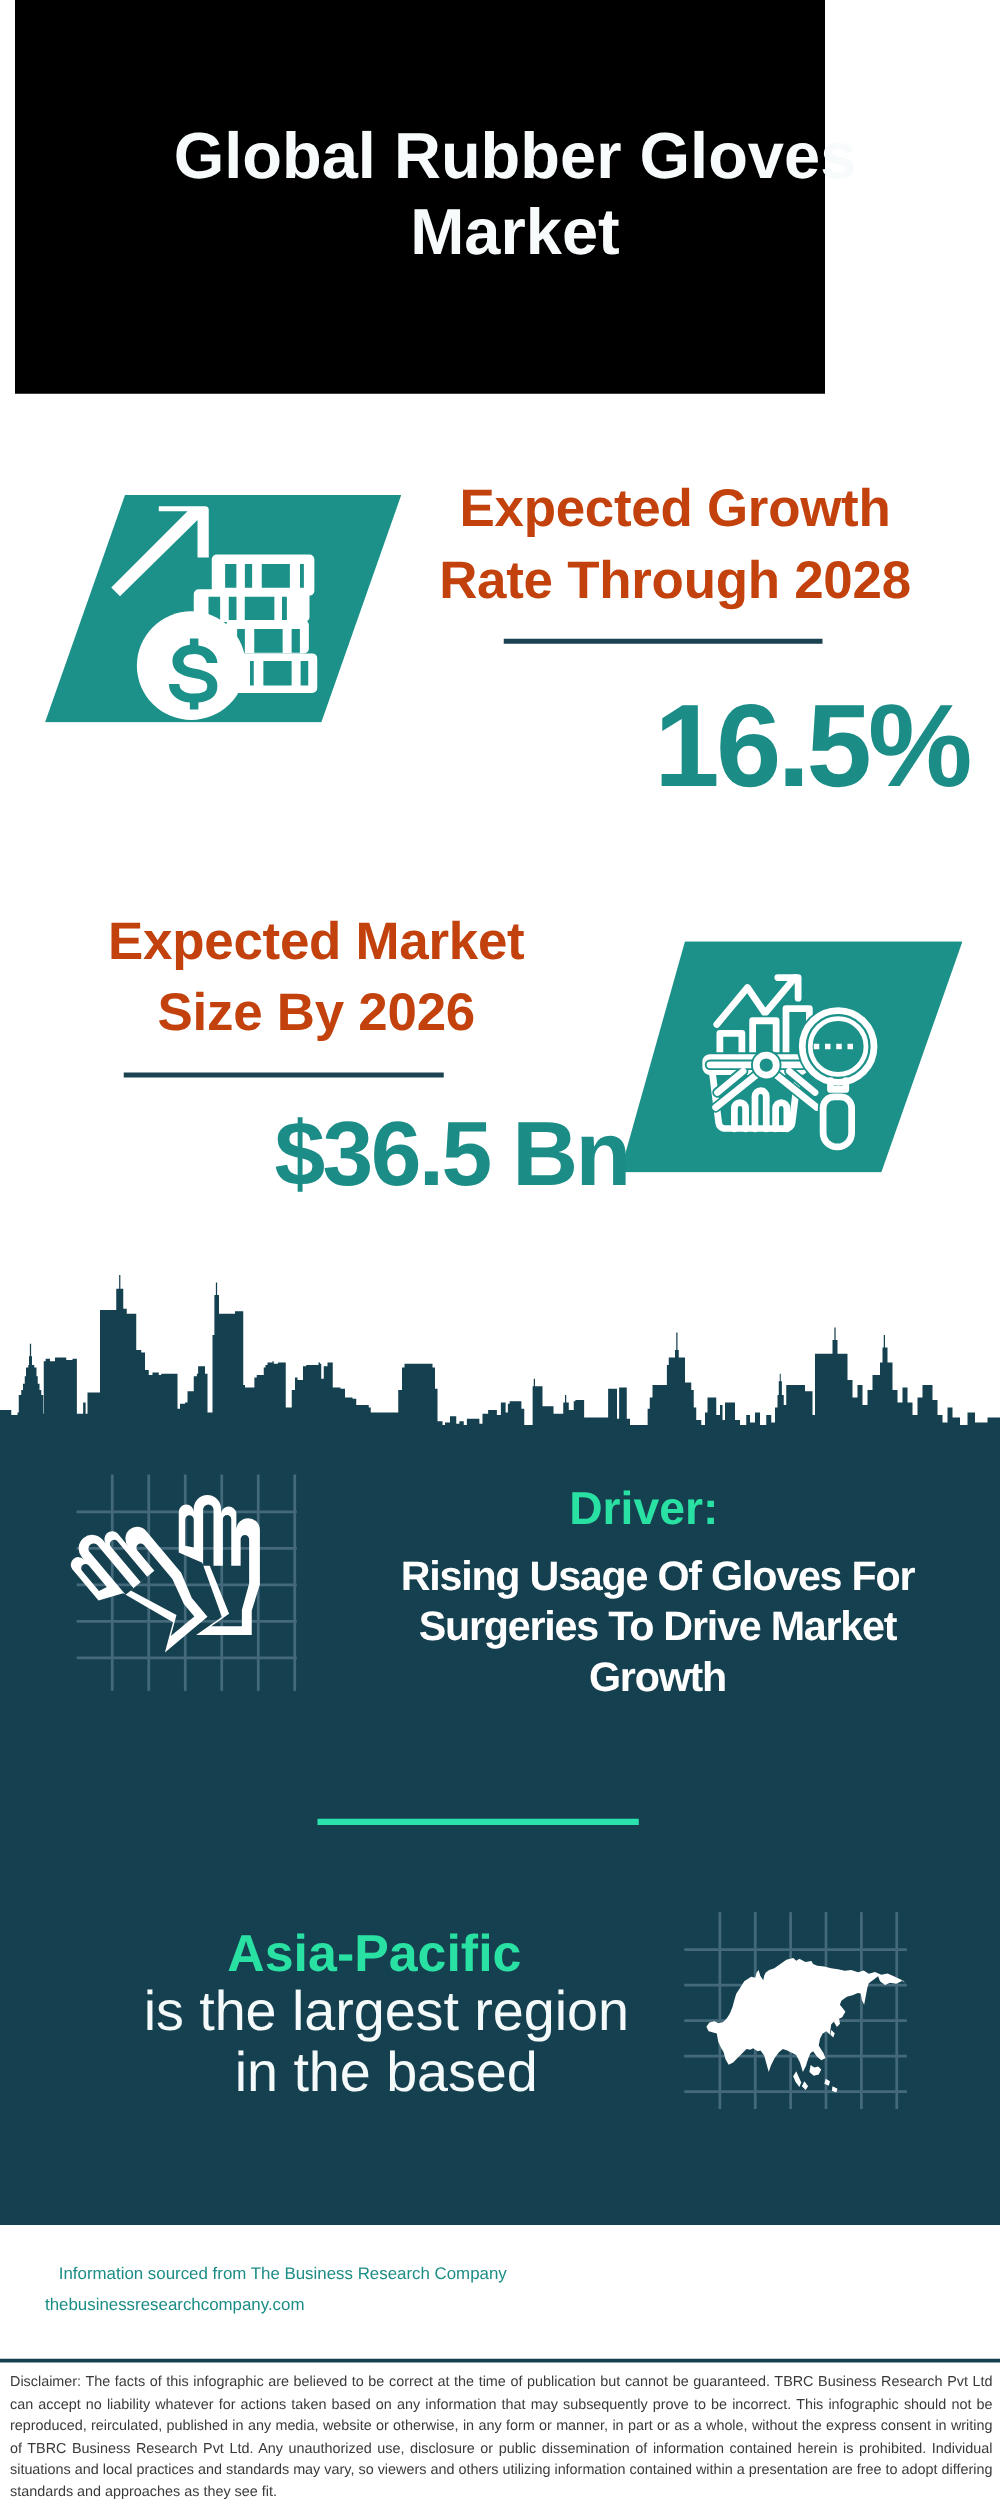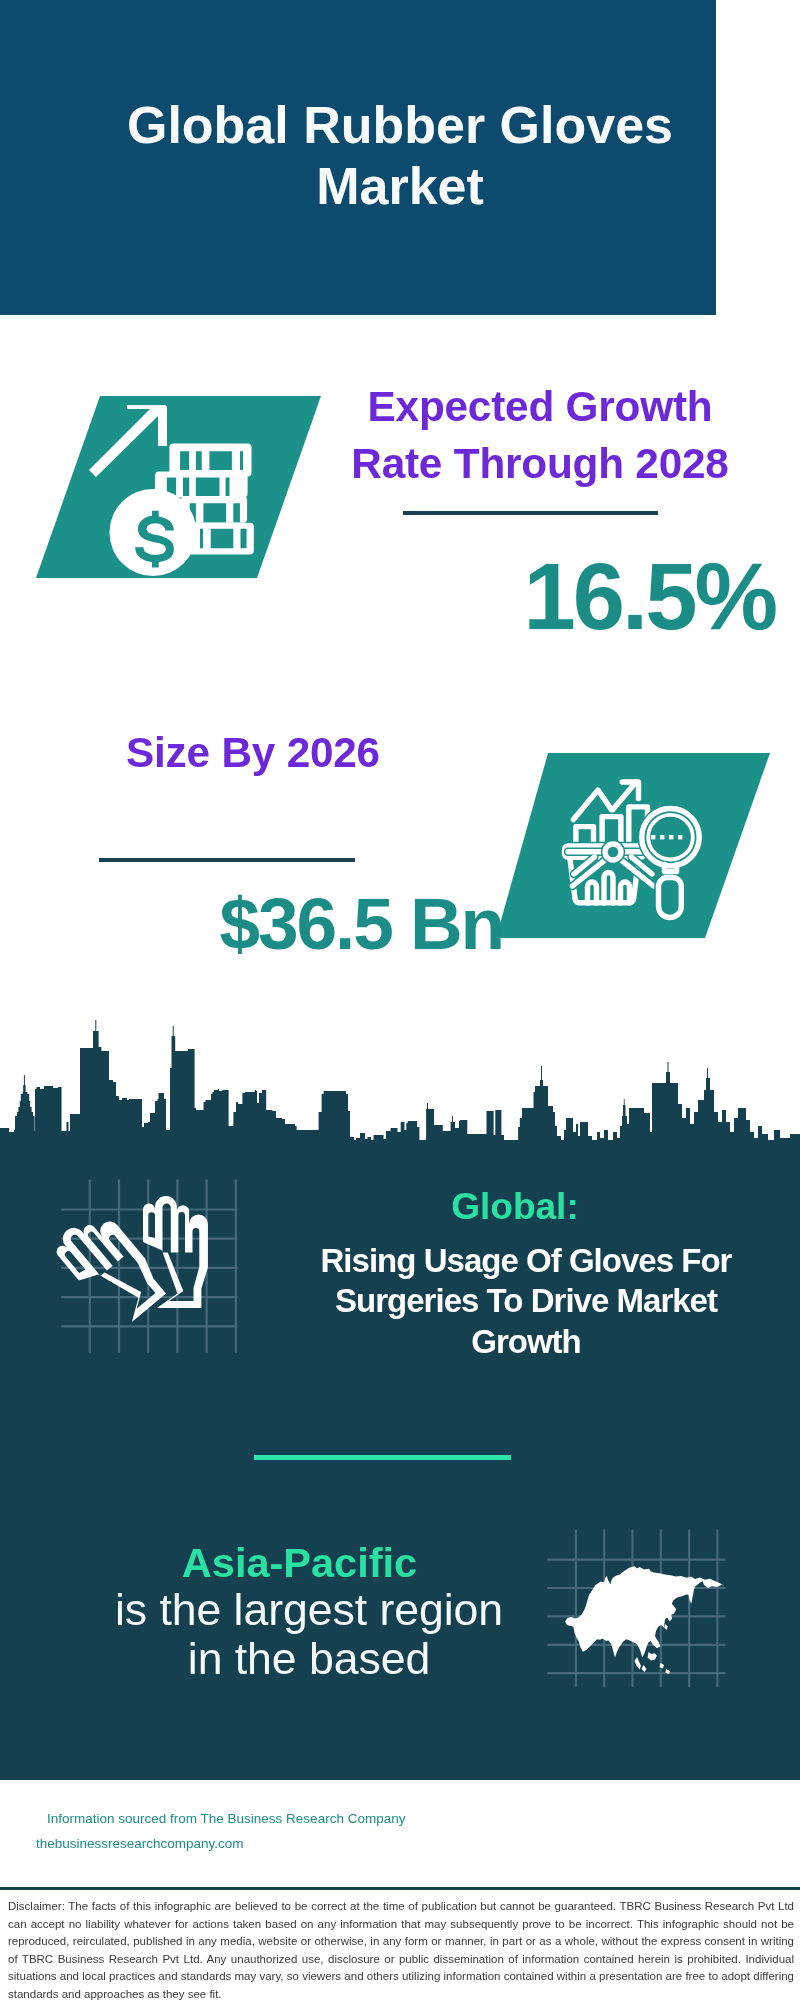--- a/index.html
+++ b/index.html
@@ -8,39 +8,39 @@
     font-family:"Liberation Sans", sans-serif;
     background:#ffffff;
     position:relative;
     overflow:hidden;
     -webkit-font-smoothing:antialiased;
   }
   .page { position:absolute; left:0; top:0; width:800px; height:2000px; }
 
   
   .header {
-    position:absolute; left:0; top:0; width:716px; height:315px;
-    background:#0c4a6e;
+    position:absolute; left:12px; top:0; width:648px; height:315px;
+    background:#000000;
   }
   .header-title {
     position:absolute; left:100px; top:95px; width:600px;
     text-align:center; color:#f7fbfc; font-weight:bold;
     font-size:52px; line-height:61px;
   }
 
   
   .para { position:absolute; background:#1b9189; }
   .icon-svg { position:absolute; overflow:visible; }
   .para1 { left:36px; top:396px; width:285px; height:182px;
            clip-path: polygon(64px 0, 285px 0, 221px 182px, 0 182px); }
   .para2b { left:496px; top:753px; width:274px; height:185px;
            clip-path: polygon(52px 0, 274px 0, 209px 185px, 0 185px); }
 
   .stat-title {
-    position:absolute; color:#6d28d9; font-weight:bold;
+    position:absolute; color:#c2410c; font-weight:bold;
     font-size:42.3px; line-height:57px; text-align:center;
     letter-spacing:-0.2px;
   }
   .rule { position:absolute; background:#1b4250; height:4px; }
   .stat-value {
     position:absolute; color:#1b8d86; font-weight:bold;
     text-align:right;
   }
 
   
@@ -185,20 +185,21 @@
       <use href="#mr-glass-inner" stroke="#ffffff" stroke-width="3.8"></use>
     </g>
     <g fill="#ffffff">
       <rect x="651" y="835" width="4.4" height="4.4"></rect>
       <rect x="660" y="835" width="4.4" height="4.4"></rect>
       <rect x="669" y="835" width="4.4" height="4.4"></rect>
       <rect x="678" y="835" width="4.4" height="4.4"></rect>
     </g>
   </svg>
   <div class="stat-title" style="left:3px;top:724px;width:500px;">
+    <div>Expected Market</div>
     <div>Size By 2026</div>
   </div>
   <div class="rule" style="left:99px;top:858px;width:256px;"></div>
   <div class="stat-value" style="left:3px;top:884px;width:500px;font-size:73px;line-height:80px;letter-spacing:-2.1px;">$36.5 Bn</div>
 
   <div class="darkband"></div>
 
   <svg class="skyline" viewBox="0 1005 800 160">
     <g fill="#15404f">
 <path d="M0,1160 L0,1128 L9,1128 L9,1132 L14,1132 L14,1130 L15,1130 L15,1116 L17,1116 L17,1112 L18.4,1112 L18.4,1107 L19.8,1107 L19.8,1101 L20.8,1101 L20.8,1094 L22.6,1094 L22.6,1092 L23.2,1092 L23.2,1085 L23.9,1085 L23.9,1075 L24.9,1075 L24.9,1085 L25.6,1085 L25.6,1092 L27.4,1092 L27.4,1094 L29.2,1094 L29.2,1101 L30.2,1101 L30.2,1107 L31.6,1107 L31.6,1112 L33,1112 L33,1116 L34.6,1116 L34.6,1131 L35,1131 L35,1089 L36.5,1089 L36.5,1087 L40,1087 L40,1089 L44,1089 L44,1086 L53,1086 L53,1088 L58,1088 L58,1087 L61.5,1087 L61.5,1131 L66.5,1131 L66.5,1122 L68.5,1122 L68.5,1131 L70,1131 L70,1114 L80,1114 L80,1048 L93,1048 L93,1031 L95.3,1031 L95.3,1020 L96.3,1020 L96.3,1031 L98.6,1031 L98.6,1047 L101.4,1047 L101.4,1051 L109,1051 L109,1080 L113,1080 L113,1082 L116,1082 L116,1096 L119,1096 L119,1100 L122,1100 L122,1098 L127,1098 L127,1100 L129,1100 L129,1099 L142,1099 L142,1127 L144,1127 L144,1123 L148,1123 L148,1122 L150,1122 L150,1113 L155,1113 L155,1101 L157.5,1101 L157.5,1099 L158.5,1099 L158.5,1093 L164,1093 L164,1099 L166,1099 L166,1130 L170,1130 L170,1068 L171.5,1068 L171.5,1036 L172.7,1036 L172.7,1026 L173.7,1026 L173.7,1036 L175.2,1036 L175.2,1051 L188,1051 L188,1049 L194.6,1049 L194.6,1108 L196,1108 L196,1110 L203.5,1110 L203.5,1102 L205.4,1102 L205.4,1100 L211,1100 L211,1094 L212.4,1094 L212.4,1092 L214,1092 L214,1090 L218,1090 L218,1089 L219,1089 L219,1091 L222.4,1091 L222.4,1090 L228.6,1090 L228.6,1126 L233.4,1126 L233.4,1112 L236,1112 L236,1102 L238,1102 L238,1104 L242.4,1104 L242.4,1093 L245,1093 L245,1092 L254.8,1092 L254.8,1090 L256,1090 L256,1091 L257,1091 L257,1103 L259,1103 L259,1093 L262,1093 L262,1090 L266.2,1090 L266.2,1110 L272.4,1110 L272.4,1111 L276,1111 L276,1118 L282,1118 L282,1119 L285,1119 L285,1124 L295,1124 L295,1126 L296.6,1126 L296.6,1130 L318.6,1130 L318.6,1112 L321.6,1112 L321.6,1094 L323.6,1094 L323.6,1091 L346,1091 L346,1094 L348,1094 L348,1111 L350,1111 L350,1137 L354,1137 L354,1141 L356,1141 L356,1138 L360,1138 L360,1133 L365,1133 L365,1139 L367.5,1139 L367.5,1137 L371,1137 L371,1140 L373.5,1140 L373.5,1135 L383.5,1135 L383.5,1139 L386,1139 L386,1131 L390.5,1131 L390.5,1128 L397.5,1128 L397.5,1132 L400.7,1132 L400.7,1122 L404.5,1122 L404.5,1130 L406.3,1130 L406.3,1123 L407.7,1123 L407.7,1121 L417.1,1121 L417.1,1127 L419.4,1127 L419.4,1142 L426.1,1142 L426.1,1109 L427,1109 L427,1103 L428,1103 L428,1109 L434,1109 L434,1125 L442.8,1125 L442.8,1131 L450.6,1131 L450.6,1122 L452,1122 L452,1116 L453,1116 L453,1122 L455,1122 L455,1128 L459,1128 L459,1121 L460.3,1121 L460.3,1120 L467.3,1120 L467.3,1134 L486.5,1134 L486.5,1111 L493.6,1111 L493.6,1135 L495.3,1135 L495.3,1110 L501.4,1110 L501.4,1135 L504,1135 L504,1141 L518.1,1141 L518.1,1127 L519.8,1127 L519.8,1118 L522,1118 L522,1108 L533.5,1108 L533.5,1092 L535,1092 L535,1086 L540,1086 L540,1080 L541,1080 L541,1066 L542,1066 L542,1080 L543,1080 L543,1086 L548,1086 L548,1106 L553,1106 L553,1112 L555,1112 L555,1126 L557,1126 L557,1136 L561,1136 L561,1141 L564,1141 L564,1130 L566,1130 L566,1118 L573,1118 L573,1132 L576,1132 L576,1124 L578,1124 L578,1136 L580,1136 L580,1122 L588,1122 L588,1136 L592,1136 L592,1141 L597,1141 L597,1132 L600,1132 L600,1138 L604,1138 L604,1130 L608,1130 L608,1140 L613,1140 L613,1132 L617,1132 L617,1138 L620,1138 L620,1126 L622,1126 L622,1116 L623,1116 L623,1105 L623.8,1105 L623.8,1099 L624.6,1099 L624.6,1105 L625.5,1105 L625.5,1116 L627,1116 L627,1124 L629,1124 L629,1108 L644,1108 L644,1113 L650,1113 L650,1132 L652,1132 L652,1083 L666,1083 L666,1072 L667.5,1072 L667.5,1062 L668.5,1062 L668.5,1072 L670,1072 L670,1083 L678,1083 L678,1104 L682,1104 L682,1118 L686,1118 L686,1108 L690,1108 L690,1124 L694,1124 L694,1112 L698,1112 L698,1100 L704,1100 L704,1090 L706,1090 L706,1078 L707,1078 L707,1068 L708,1068 L708,1078 L710,1078 L710,1090 L714,1090 L714,1112 L718,1112 L718,1122 L722,1122 L722,1110 L726,1110 L726,1122 L730,1122 L730,1132 L734,1132 L734,1118 L738,1118 L738,1108 L746,1108 L746,1120 L750,1120 L750,1132 L754,1132 L754,1138 L758,1138 L758,1126 L762,1126 L762,1134 L768,1134 L768,1140 L774,1140 L774,1130 L780,1130 L780,1138 L790,1138 L790,1134 L800,1134 L800,1160 Z"></path>
@@ -235,21 +236,21 @@
           M178.3 1252.5 L178.3 1215.4 A3.35 3.35 0 0 1 185.0 1215.4 L185.0 1252.5 Z
           M192.5 1252.5 L192.5 1231.4 A3.4 3.4 0 0 1 199.3 1231.4 L199.3 1252.5 Z
           M167.8 1252.5 L199.3 1252.5 L199.3 1266.8 L193.5 1288.0 L193.5 1301.0
           L169.0 1301.0 L183.3 1291.0 Z"></path>
       </defs>
       <use href="#glove-shape" fill="#ffffff"></use>
 
       <use href="#glove-shape" fill="#ffffff" transform="translate(-25,14) rotate(-40 156.9 1308)"></use>
     </g>
   </svg>
-  <div class="driver-label" style="left:265px;top:1184px;width:500px;">Global:</div>
+  <div class="driver-label" style="left:265px;top:1184px;width:500px;">Driver:</div>
   <div class="driver-text" style="left:286px;top:1241px;width:480px;">
     <div>Rising Usage Of Gloves For</div>
     <div>Surgeries To Drive Market</div>
     <div>Growth</div>
   </div>
   <div class="sep" style="left:254px;top:1455px;width:257px;"></div>
 
   <div class="region-name" style="left:49.5px;top:1537px;width:500px;">Asia-Pacific</div>
   <div class="region-text" style="left:59px;top:1586px;width:500px;text-align:center;">
     <div>is the largest region</div>

